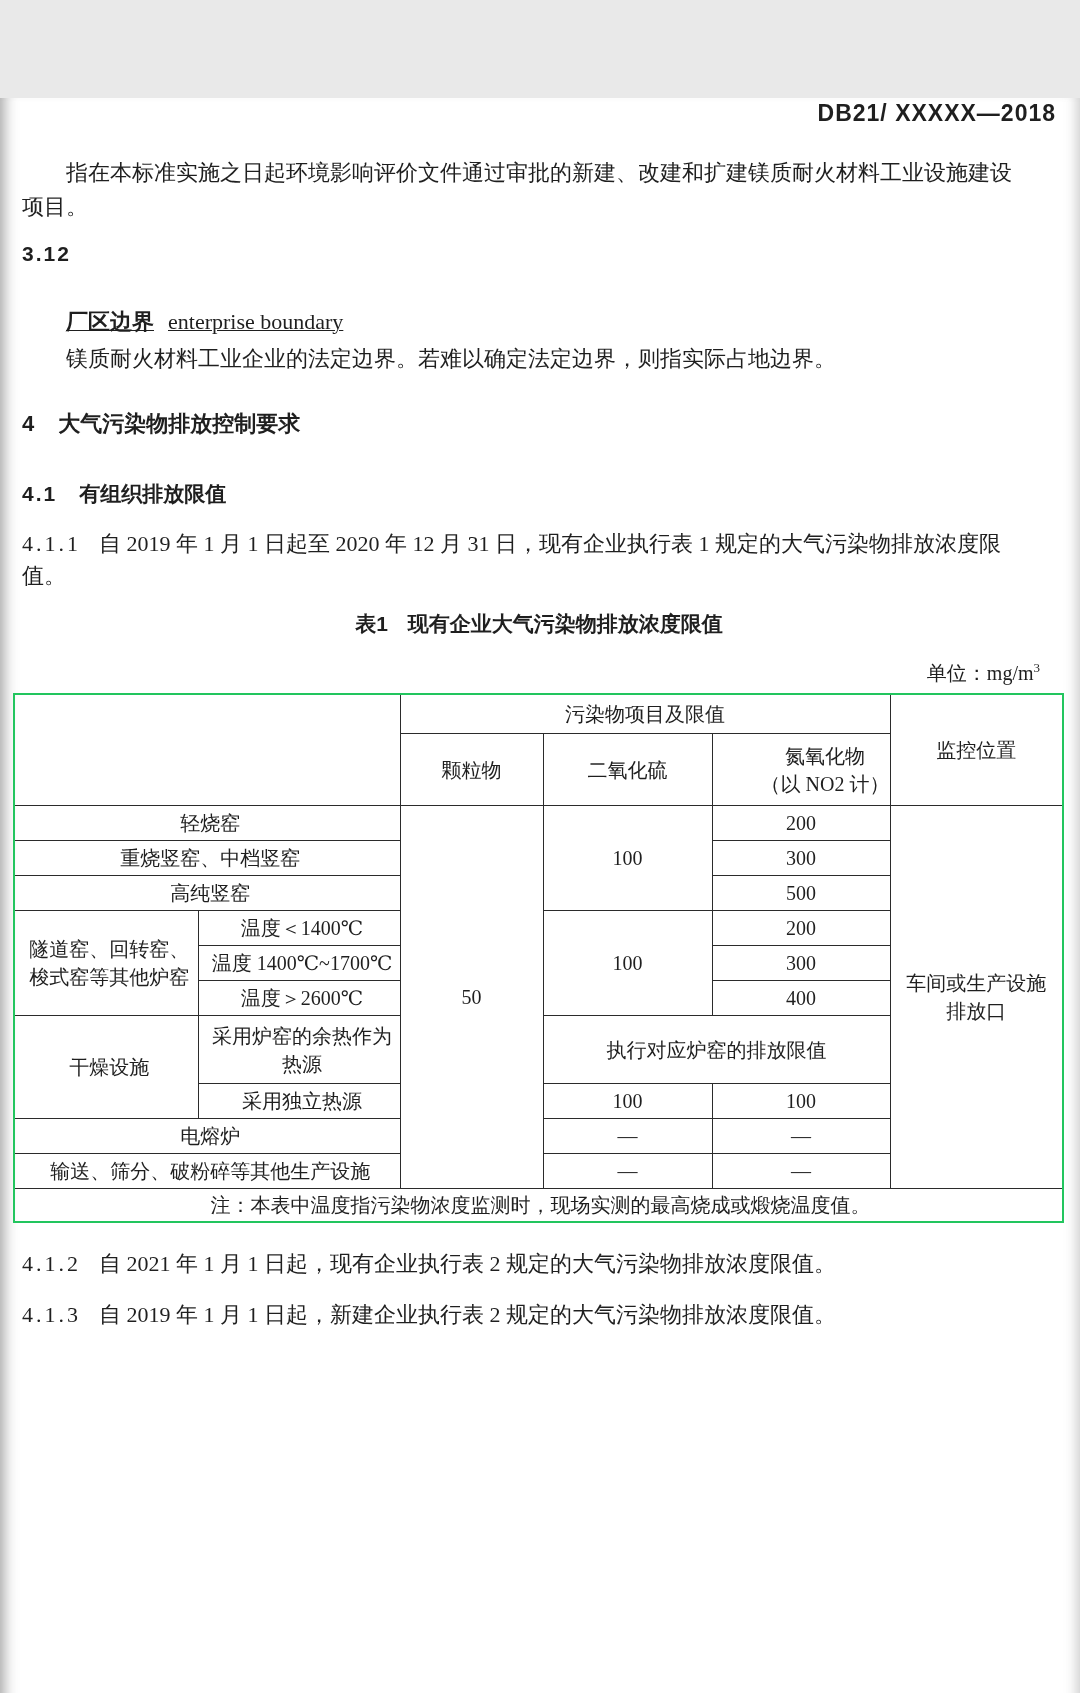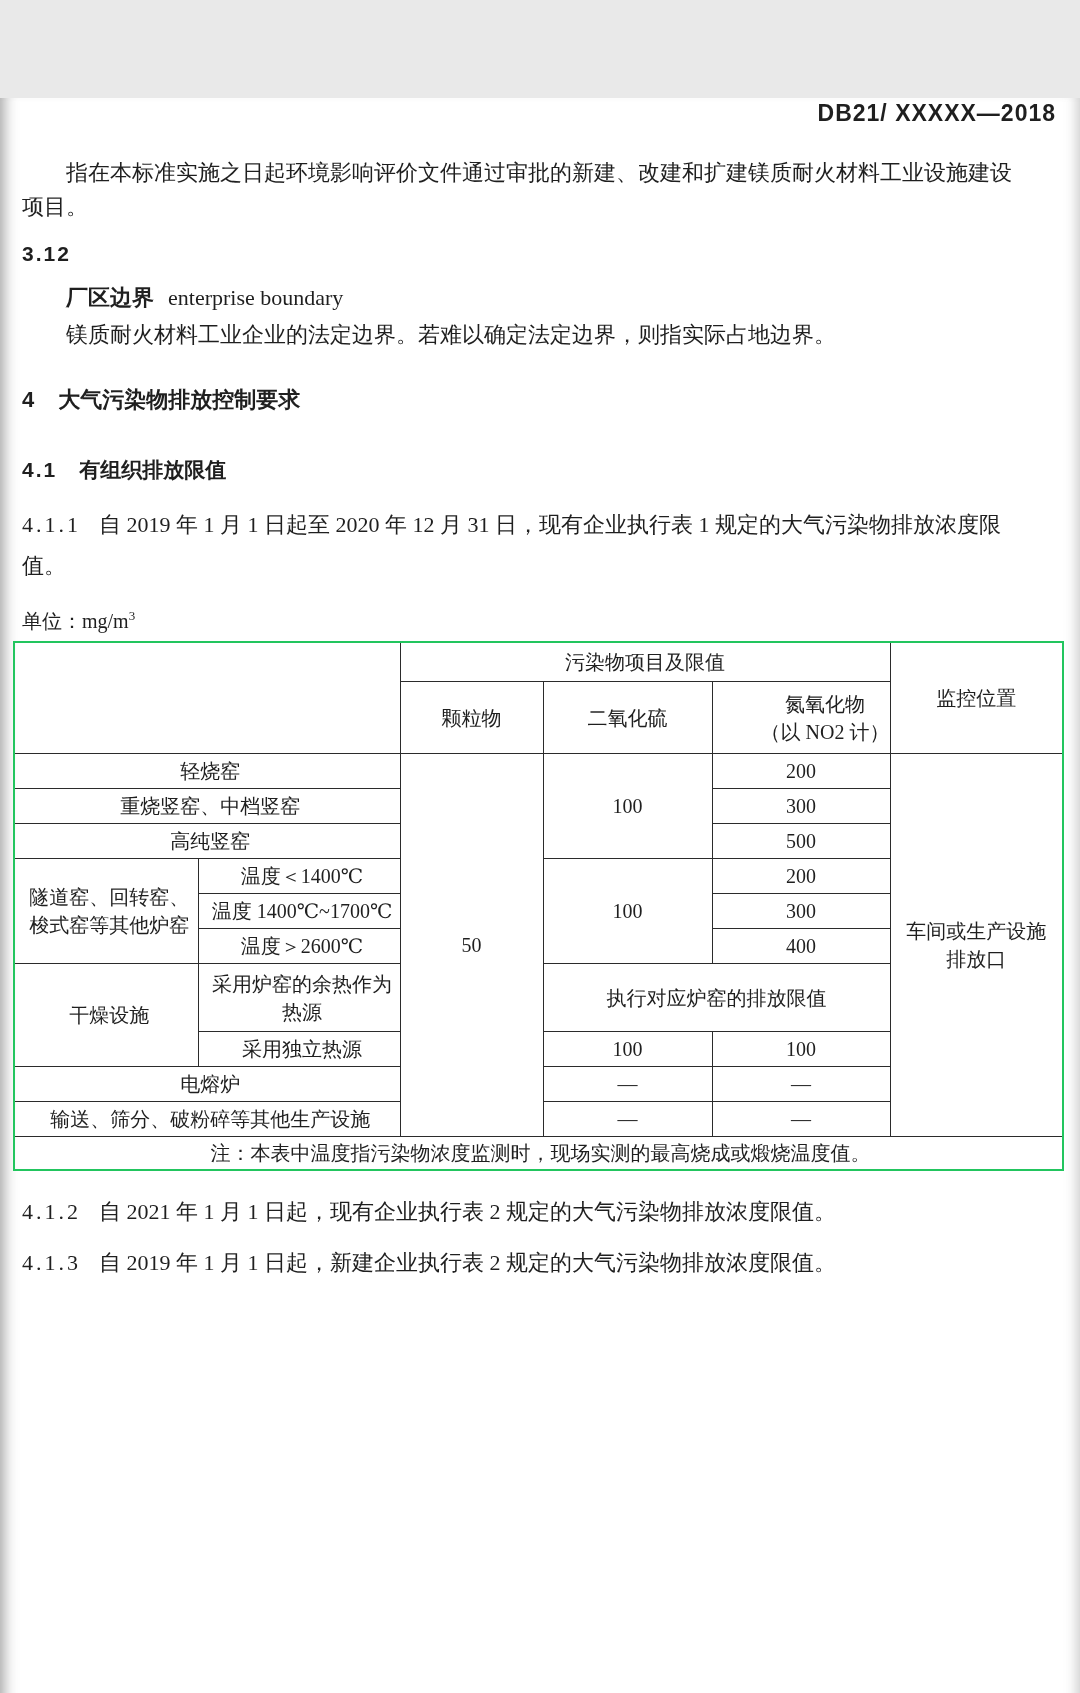--- a/index.html
+++ b/index.html
@@ -29,51 +29,51 @@
   }
   .para { font-size: 22px; line-height: 34px; text-align: justify; }
   .preline { white-space: pre-line; }
   .ind { text-indent: 44px; }
   .p1 { margin-top: 28px; }
   .clause-num {
     margin-top: 16px; line-height: 28px;
     font-family: "Liberation Sans", "DejaVu Sans", sans-serif;
     font-weight: 600; font-size: 21px; letter-spacing: 2px;
   }
-  .term-line { margin-top: 16px; line-height: 28px; padding-left: 44px; }
+  .term-line { margin-top: 40px; line-height: 28px; padding-left: 44px; text-decoration: underline; }
   .term-cn {
     font-family: "Liberation Sans", "DejaVu Sans", sans-serif;
     font-weight: bold; font-size: 22px; margin-right: 14px;
   }
   .term-en { font-size: 22px; }
   .term-def { margin-top: 7px; line-height: 28px; }
   .h-main, .h-sub {
     font-family: "Liberation Sans", "DejaVu Sans", sans-serif;
     font-weight: bold; line-height: 28px;
   }
   .h-main { margin-top: 37px; font-size: 22px; }
   .h-sub  { margin-top: 42px; font-size: 21px; }
   .h-num { margin-right: 22px; letter-spacing: 2px; }
-  .clause { line-height: 41px; }
+  .clause { line-height: 32px; }
   .c411 { margin-top: 20px; }
   .c412 { margin-top: 26px; line-height: 30px; }
   .c413 { margin-top: 21px; line-height: 30px; }
   .c-num {
     letter-spacing: 3px; margin-right: 18px;
     font-size: 22px;
   }
   .tbl-caption {
     margin-top: 18px; line-height: 28px; text-align: center;
     font-family: "Liberation Sans", "DejaVu Sans", sans-serif;
     font-weight: bold; font-size: 21px;
   }
   .cap-num { margin-right: 20px; }
   .unit-line {
     margin-top: 17px; line-height: 26px;
-    text-align: left; padding-right: 16px; font-size: 20px;
+    text-align: right; padding-right: 16px; font-size: 20px;
   }
   .unit-line sup { font-size: 13px; vertical-align: super; }
   table.t1 {
     margin-top: 7px; margin-left: -9px;
     width: 1049px; table-layout: fixed;
     border-collapse: collapse;
     border: 2px solid #22c55e;
   }
   table.t1 td {
     border: 1px solid #2b2b2b;
@@ -116,20 +116,23 @@
 
   <div class="h-sub">
     <span class="h-num">4.1</span><span>有组织排放限值</span>
   </div>
 
   <p class="para clause c411">
     <span class="c-num">4.1.1</span><span class="preline">自 2019 年 1 月 1 日起至 2020 年 12 月 31 日，现有企业执行表 1 规定的大气污染物排放浓度限
 值。</span>
   </p>
 
+  <div class="tbl-caption">
+    <span class="cap-num">表1</span><span>现有企业大气污染物排放浓度限值</span>
+  </div>
 
   <div class="unit-line">
     <span>单位：mg/m</span><sup>3</sup>
   </div>
 
   <table class="t1">
     <colgroup>
       <col style="width:184px">
         <col style="width:202px">
         <col style="width:143px">

